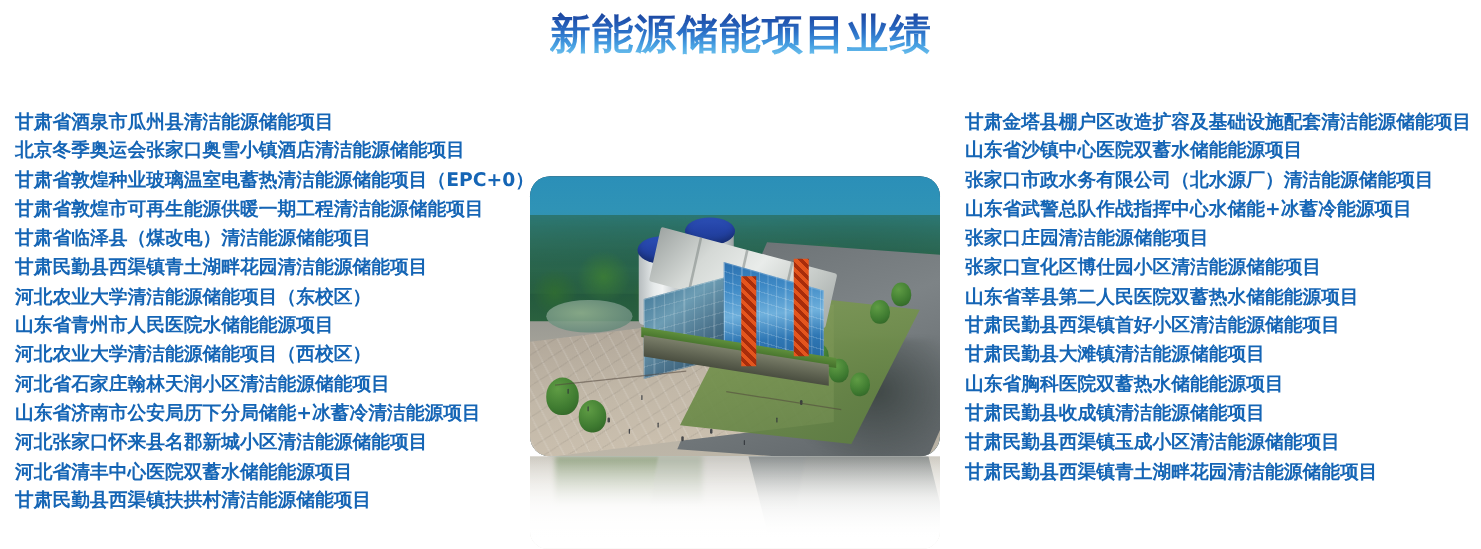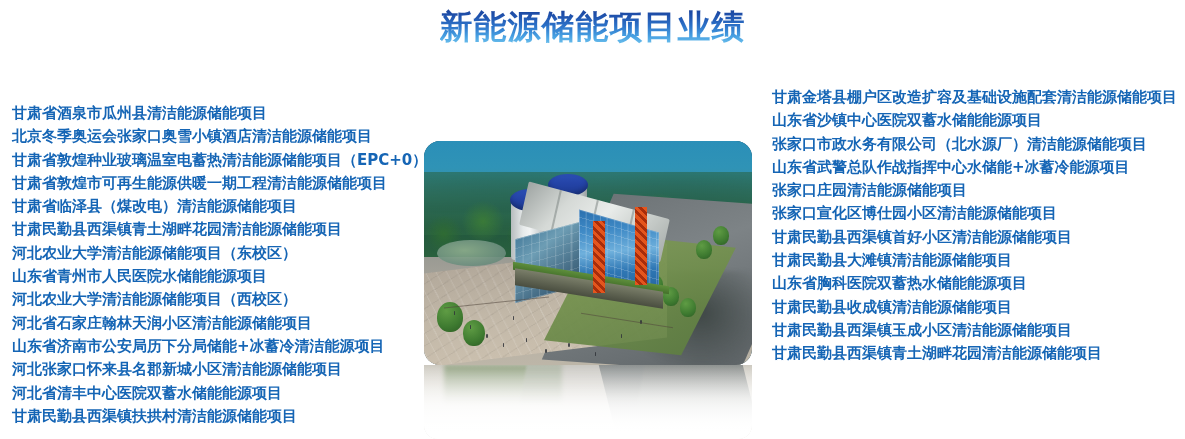--- a/index.html
+++ b/index.html
@@ -34,21 +34,21 @@
   .col{
     position:absolute;
     top:86px;
     font-size:15px;
     line-height:23.3px;
     color:#1565b5;
     font-weight:600;
     white-space:nowrap;
     font-family:"DejaVu Sans","Liberation Sans",sans-serif;
   }
-  .col.left{left:12px;width:410px;margin-top:16px;}
+  .col.left{left:12px;width:410px;}
   .col.right{left:772px;width:410px;}
   .item{
     height:23.3px;
     color:#1565b5;
     letter-spacing:0px;
   }
 
   
   .photo-frame{
     position:absolute;
@@ -263,20 +263,21 @@
     <div class="item">甘肃民勤县西渠镇扶拱村清洁能源储能项目</div>
   </div>
 
   <div class="col right">
     <div class="item">甘肃金塔县棚户区改造扩容及基础设施配套清洁能源储能项目</div>
     <div class="item">山东省沙镇中心医院双蓄水储能能源项目</div>
     <div class="item">张家口市政水务有限公司（北水源厂）清洁能源储能项目</div>
     <div class="item">山东省武警总队作战指挥中心水储能+冰蓄冷能源项目</div>
     <div class="item">张家口庄园清洁能源储能项目</div>
     <div class="item">张家口宣化区博仕园小区清洁能源储能项目</div>
+    <div class="item">山东省莘县第二人民医院双蓄热水储能能源项目</div>
     <div class="item">甘肃民勤县西渠镇首好小区清洁能源储能项目</div>
     <div class="item">甘肃民勤县大滩镇清洁能源储能项目</div>
     <div class="item">山东省胸科医院双蓄热水储能能源项目</div>
     <div class="item">甘肃民勤县收成镇清洁能源储能项目</div>
     <div class="item">甘肃民勤县西渠镇玉成小区清洁能源储能项目</div>
     <div class="item">甘肃民勤县西渠镇青土湖畔花园清洁能源储能项目</div>
   </div>
 
   <div class="photo-frame">
     <div class="photo">

